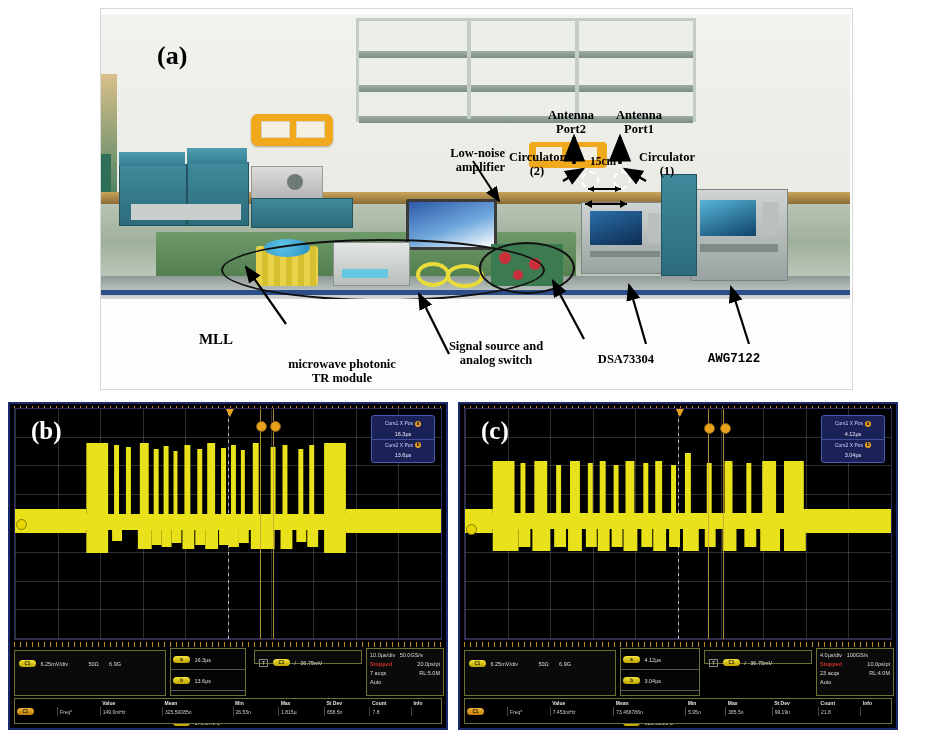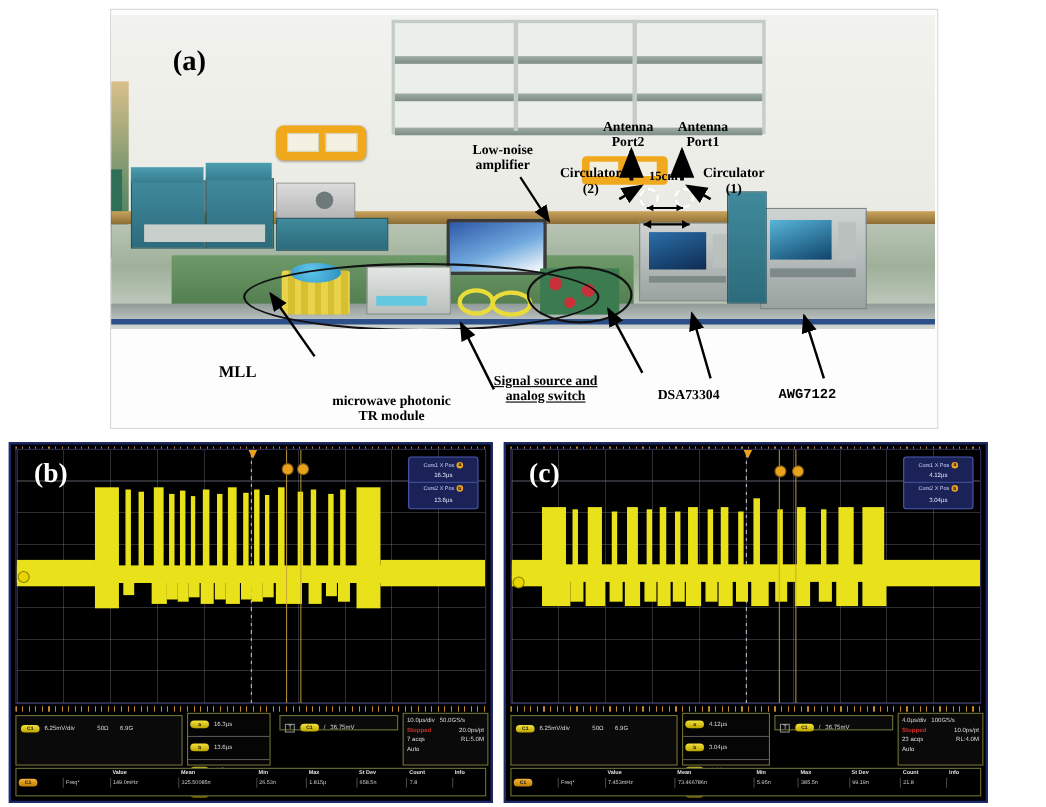--- a/index.html
+++ b/index.html
@@ -236,36 +236,36 @@
 
     <line x1="483" y1="330" x2="452" y2="272" stroke="#000" stroke-width="2.2" marker-end="url(#ah)"></line>
 
     <line x1="545" y1="335" x2="528" y2="276" stroke="#000" stroke-width="2.2" marker-end="url(#ah)"></line>
 
     <line x1="648" y1="335" x2="630" y2="278" stroke="#000" stroke-width="2.2" marker-end="url(#ah)"></line>
   </svg>
 
   <div class="panel-letter" style="left:56px;top:32px;">(a)</div>
 
-  <div class="lbl" style="left:308px;top:120px;width:96px;">Low-noise
+  <div class="lbl" style="left:308px;top:137px;width:96px;text-align:right;">Low-noise
 amplifier</div>
   <div class="lbl" style="left:432px;top:99px;width:76px;">Antenna
 Port2</div>
   <div class="lbl" style="left:500px;top:99px;width:76px;">Antenna
 Port1</div>
   <div class="lbl" style="left:395px;top:141px;width:82px;">Circulator
 (2)</div>
   <div class="lbl" style="left:525px;top:141px;width:82px;">Circulator
 (1)</div>
   <div class="lbl" style="left:482px;top:146px;width:40px;font-size:11.5px;">15cm</div>
 
   <div class="lbl" style="left:70px;top:322px;width:90px;font-size:15px;">MLL</div>
-  <div class="lbl" style="left:185px;top:348px;width:140px;">microwave photonic
+  <div class="lbl" style="left:171px;top:348px;width:140px;">microwave photonic
 TR module</div>
-  <div class="lbl" style="left:330px;top:330px;width:130px;text-decoration:underline;">Signal source and
+  <div class="lbl" style="left:330px;top:330px;width:130px;">Signal source and
 analog switch</div>
   <div class="lbl" style="left:480px;top:343px;width:90px;">DSA73304</div>
   <div class="lbl" style="left:588px;top:343px;width:90px;font-family:Liberation Mono, monospace;">AWG7122</div>
 </div>
 
 <div id="panel-b" class="scopeshot">
   <div class="tickbar" style="top:2px;"></div>
   <div class="scr">
     <div class="grid"></div>
     <div class="ctrX"></div>

